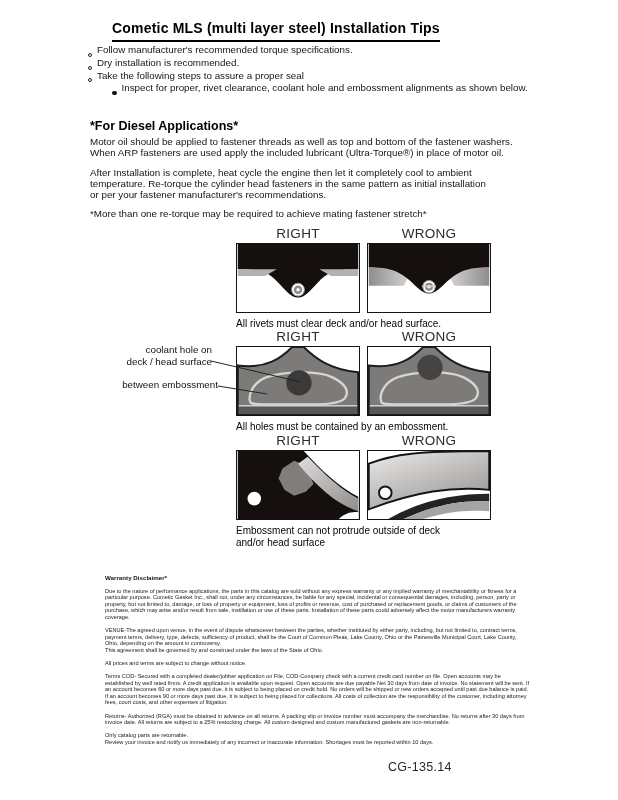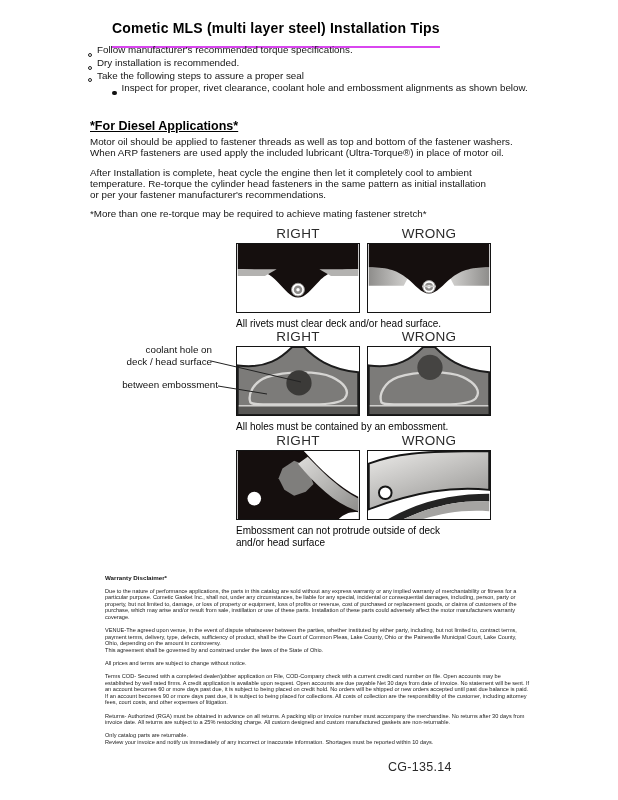--- a/index.html
+++ b/index.html
@@ -1,31 +1,31 @@
 <!DOCTYPE html>
 <html><head>
 <meta charset="utf-8">
 <style>
   html,body { margin:0; padding:0; background:#fff; }
   * { box-sizing:border-box; }
   .page { position:relative; width:618px; height:800px; background:#ffffff;
           font-family:"Liberation Sans", sans-serif; color:#1b1b1b; overflow:hidden; }
 
   .title { position:absolute; left:112px; top:20px; font-size:14px; font-weight:700;
-           color:#000; border-bottom:2px solid #d946ef; padding-bottom:10px; letter-spacing:.2px; }
+           color:#000; border-bottom:2px solid #000000; padding-bottom:4px; letter-spacing:.2px; }
 
   .tips { position:absolute; left:88px; top:44px; font-size:9.8px; line-height:12.8px; color:#151515; }
   .b-row { display:flex; align-items:flex-end; }
   .marker-o { width:4px; height:4px; border:1.2px solid #222; border-radius:50%;
               margin:4px 5px 0 0; flex:none; }
   .marker-f { width:4.5px; height:4.5px; background:#111; border-radius:50%;
               margin:4px 5px 0 0; flex:none; }
   .sub { margin-left:24px; }
 
-  .diesel-h { position:absolute; left:90px; top:119px; font-size:12.5px; font-weight:700; color:#000;text-decoration:underline; }
+  .diesel-h { position:absolute; left:90px; top:119px; font-size:12.5px; font-weight:700; color:#000; }
   .paras { position:absolute; left:90px; top:136px; font-size:9.8px; line-height:11.3px; color:#151515; }
   .paras p { margin:0 0 8px 0; white-space:pre-line; }
 
   .dia-row { position:absolute; left:236px; width:255px; height:130px; }
   #row1 { top:226px; } #row2 { top:329px; } #row3 { top:433px; }
   .dia-label { position:absolute; top:0; width:124px; text-align:center; font-size:13.5px;
                color:#2b2b2b; letter-spacing:.3px; }
   .lbl-right { left:0; } .lbl-wrong { left:131px; }
   .box { position:absolute; top:17px; width:124px; height:70px; border:1.5px solid #141414; background:#fff; }
   .box-right { left:0; } .box-wrong { left:131px; }

